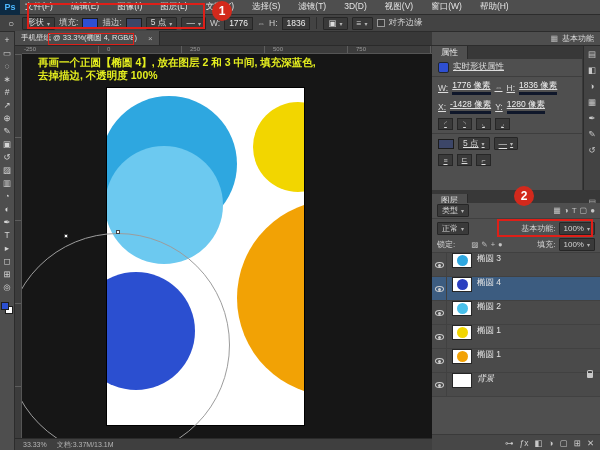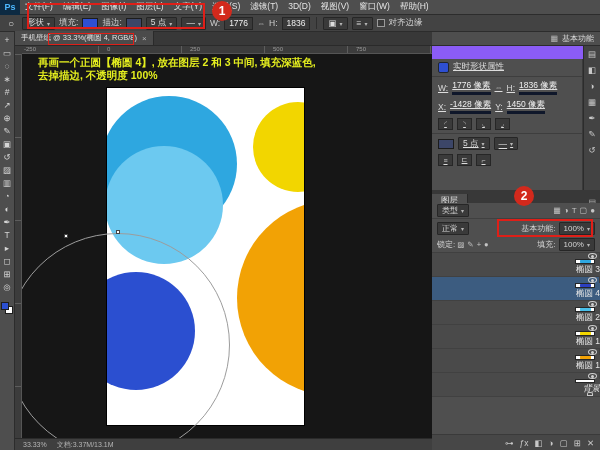--- a/index.html
+++ b/index.html
@@ -1,25 +1,25 @@
 <!DOCTYPE html>
 <html><head>
 <meta charset="utf-8">
 <style>
   * { margin:0; padding:0; box-sizing:border-box; }
   body { background:#222; font-family:"Liberation Sans", sans-serif; }
-  .screen { position:relative; width:600px; height:450px; background:#8b5cf6; overflow:hidden;
+  .screen { position:relative; width:600px; height:450px; background:#701a75; overflow:hidden;
             font-family:"Liberation Sans", sans-serif; color:#ddd; }
 
   
   .menubar { position:absolute; left:0; top:0; width:600px; height:15px; background:#4e4e4e;
              border-bottom:1px solid #2c2c2c; display:flex; align-items:center; }
   .ps-logo { width:20px; height:15px; background:#0d2a42; color:#4db8ff; font-size:9px; font-weight:bold;
              display:flex; align-items:center; justify-content:center; }
-  .menu-items { display:flex; }
+  .menu-items { display:flex;gap:8px; }
   .menu-item { font-size:8.5px; color:#e4e4e4; padding:0 5px; white-space:nowrap; }
 
   
   .optionsbar { position:absolute; left:0; top:15px; width:600px; height:17px; background:#434343;
                 border-bottom:1px solid #2c2c2c; display:flex; align-items:center; gap:4px;
                 padding:0 4px; font-size:8.5px; }
   .tool-preview { font-size:10px; color:#cfcfcf; width:14px; text-align:center; }
   .opt-box { background:#3a3a3a; border:1px solid #262626; height:13px; display:flex; align-items:center;
              gap:3px; padding:0 4px; border-radius:1px; }
   .opt-field { background:#3a3a3a; border:1px solid #262626; height:13px; display:flex; align-items:center;
@@ -27,21 +27,21 @@
   .opt-label { color:#cfcfcf; white-space:nowrap; }
   .caret { font-size:6px; color:#b5b5b5; }
   .swatch { width:16px; height:10px; border:1px solid #1c1c1c; display:inline-block; }
   .link-ic { font-size:8px; color:#bbb; }
   .checkbox { width:8px; height:8px; border:1px solid #9a9a9a; background:#3a3a3a; display:inline-block; }
   .sep { width:1px; height:12px; background:#2e2e2e; margin:0 2px; }
 
   
   .tabbar { position:absolute; left:15px; top:32px; width:417px; height:14px; background:#383838;
             border-bottom:1px solid #2a2a2a; display:flex; align-items:flex-end; }
-  .doc-tab { background:#4b4b4b; height:14px; display:flex; align-items:center; gap:5px; padding:0 6px;
+  .doc-tab { background:#4b4b4b; height:14px; display:flex; align-items:center; gap:11px; padding:0 6px;
              font-size:7.5px; color:#e2e2e2; border-right:1px solid #2a2a2a; white-space:nowrap; }
   .tab-close { color:#b5b5b5; font-size:8px; }
 
   
   .ruler-corner { position:absolute; left:15px; top:46px; width:7px; height:8px; background:#3c3c3c; }
   .ruler-top { position:absolute; left:15px; top:46px; width:417px; height:8px; background:#3c3c3c;
                border-bottom:1px solid #555;
                background-image:repeating-linear-gradient(90deg,#5d5d5d 0 1px,transparent 1px 83px); }
   .ruler-label { position:absolute; top:0; font-size:6px; color:#9a9a9a; }
   .ruler-left { position:absolute; left:15px; top:54px; width:7px; height:384px; background:#3c3c3c;
@@ -101,31 +101,31 @@
                display:inline-flex; align-items:center; justify-content:center; font-size:7px; color:#cfcfcf; }
 
   .dock-strip { position:absolute; left:583px; top:46px; width:17px; height:144px; background:#434343;
                 border-left:1px solid #2c2c2c; display:flex; flex-direction:column; align-items:center;
                 padding-top:3px; gap:6px; }
   .dock-icon { font-size:8.5px; color:#c9c9c9; }
 
   .layers-tabs { position:absolute; left:432px; top:190px; width:168px; height:17px; background:#383838;
                  display:flex; align-items:flex-end;text-decoration:underline; }
   .layers-panel { position:absolute; left:432px; top:203px; width:168px; height:247px; background:#4f4f4f; }
-  .lrow { display:flex; align-items:center; gap:0; padding:0 5px; font-size:8px; color:#d5d5d5;justify-content:space-between; }
+  .lrow { display:flex; align-items:center; gap:14px; padding:0 5px; font-size:8px; color:#d5d5d5;justify-content:space-between; }
   .filter-row { height:16px; border-bottom:1px solid #404040; }
   .blend-row { height:18px; }
   .lock-row { height:16px; border-bottom:1px solid #404040; }
   .filter-icon { font-size:8px; color:#c5c5c5; }
   .lock-icon { font-size:7.5px; color:#c5c5c5; }
   .rgroup { margin-left:auto; display:flex; align-items:center; gap:3px; }
 
   .layer-list { }
-  .layer-row { display:flex; align-items:flex-end; height:24px; background:#4a4a4a;
-               border-bottom:1px solid #414141;flex-direction:column; }
+  .layer-row { display:flex; align-items:flex-start; height:24px; background:#4a4a4a;
+               border-bottom:1px solid #414141; }
   .layer-row.selected { background:#3c5c80; }
   .eye-cell { width:15px; height:24px; display:flex; align-items:center; justify-content:center;
               border-right:1px solid #414141; }
   .eye { display:block; width:9px; height:6px; border:1px solid #d0d0d0; border-radius:50%; position:relative; }
   .eye::after { content:""; position:absolute; left:2px; top:1px; width:3px; height:3px; background:#d0d0d0;
                 border-radius:50%; }
   .thumb { width:20px; height:15px; background:#fff; border:1px solid #262626; margin:0 5px;
            display:flex; align-items:center; justify-content:center; overflow:hidden; }
   .thumb-dot { width:11px; height:11px; border-radius:50%; }
   .layer-name { font-size:8.5px; color:#e5e5e5; }
@@ -272,39 +272,43 @@
         <span class="bgc" style="background: rgb(255, 255, 255);"></span>
         <span class="fg" style="background: rgb(43, 79, 208);"></span>
       </div>
     </div>
 
   <div class="workspace-bar">
     <span class="ws-icon">▦</span>
     <span>基本功能</span>
   </div>
 
+  <div class="props-tabs">
+    <div class="panel-tab">属性</div>
+    <span class="panel-menu-ic">▤</span>
+  </div>
 
   <div class="props-panel">
     <div class="prow">
       <span class="shape-ic" style="background: rgb(46, 79, 210);"></span>
       <span>实时形状属性</span>
     </div>
     <div class="pdiv"></div>
     <div class="prow">
       <span>W:</span>
       <span class="pval">1776 像素</span>
       <span class="link-ic">⇔</span>
       <span>H:</span>
       <span class="pval">1836 像素</span>
     </div>
     <div class="prow">
       <span>X:</span>
       <span class="pval">-1428 像素</span>
       <span>Y:</span>
-      <span class="pval">1450 像素</span>
+      <span class="pval">1280 像素</span>
     </div>
     <div class="prow">
         <span class="corner-box">◜</span>
         <span class="corner-box">◝</span>
         <span class="corner-box">◟</span>
         <span class="corner-box">◞</span>
       </div>
     <div class="pdiv"></div>
     <div class="prow">
       <span class="swatch" style="background: rgb(60, 70, 104);"></span>

